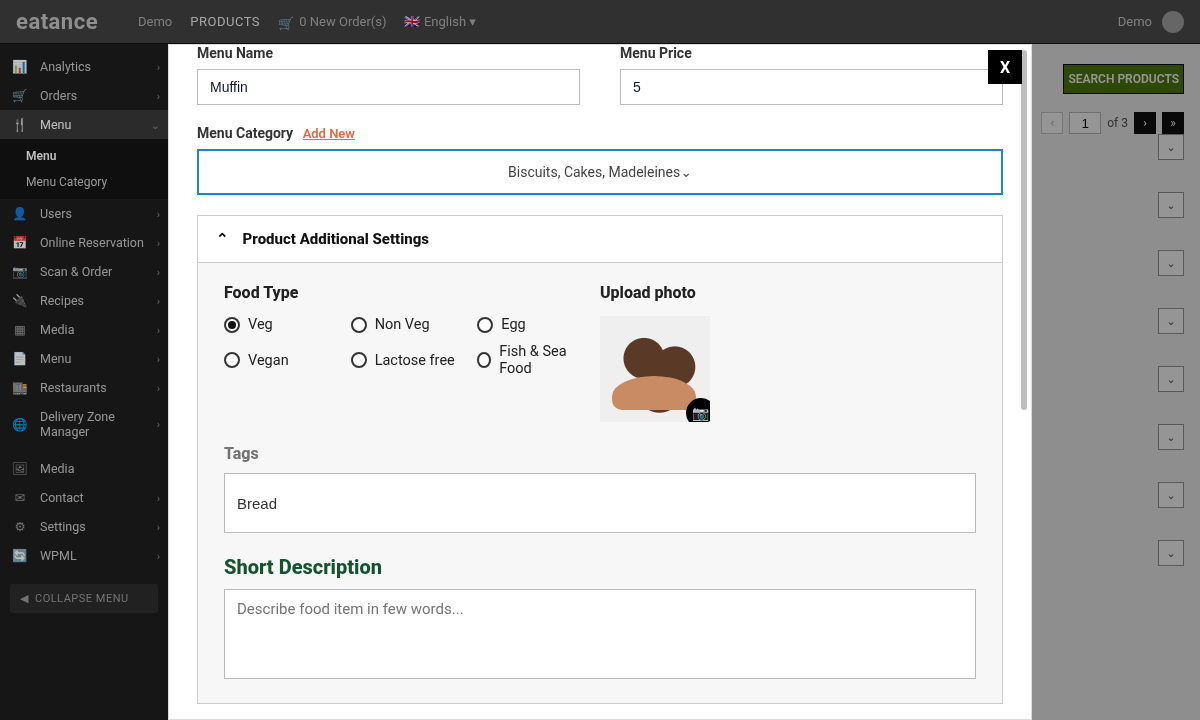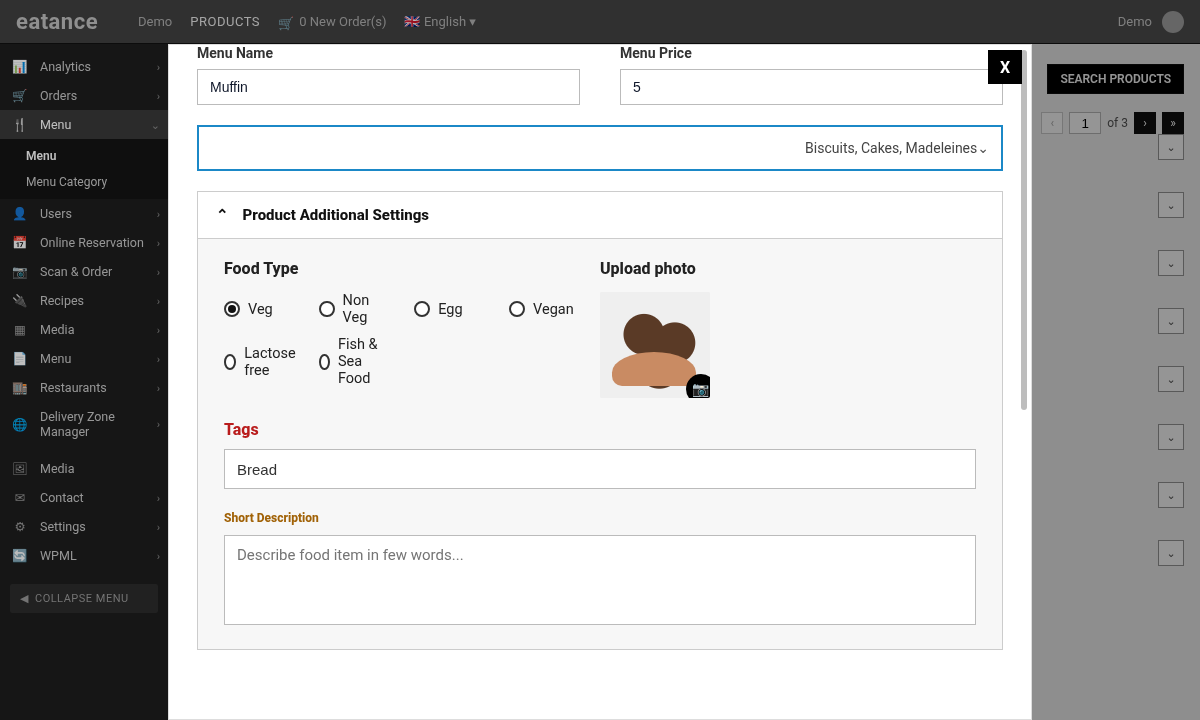--- a/index.html
+++ b/index.html
@@ -21,62 +21,62 @@
   .side-item .chev{position:absolute;right:8px;top:50%;transform:translateY(-50%);color:#888;font-size:11px}
   .side-item.active{background:#3a3a3a;color:#fff}
   .side-item .ico{width:16px;text-align:center;color:#9a9a9a;flex-shrink:0}
   .sub-items{background:#141414;padding:4px 0}
   .sub-item{padding:6px 10px 6px 26px;color:#ccc;font-size:12px;cursor:pointer}
   .sub-item.active{color:#fff;font-weight:600}
   .collapse-btn{margin:14px 10px 0;background:#2c2c2c;color:#9a9a9a;font-size:11px;letter-spacing:.5px;padding:8px 10px;border-radius:2px;cursor:pointer;display:flex;align-items:center;gap:6px}
 
   
   .backdrop{position:absolute;left:168px;right:0;top:44px;bottom:0;background:#f3f3f3;filter:brightness(.78);padding:20px 16px}
-  .search-btn{float:right;background:#000000;color:#fff;font-size:12px;padding:7px 12px;border:1px solid #111;font-weight:600}
+  .search-btn{float:right;background:#4d7c0f;color:#fff;font-size:12px;padding:7px 4px;border:1px solid #111;font-weight:600}
   .pager{float:right;margin-top:18px;clear:both;display:flex;align-items:center;gap:6px;font-size:12px;color:#555}
   .pager .chevbtn{background:#111;color:#fff;width:22px;height:22px;display:inline-flex;align-items:center;justify-content:center;font-size:12px}
   .pager input{width:32px;height:22px;text-align:center;border:1px solid #bbb}
   .dropdown-placeholder{clear:both;margin-top:26px}
   .dd{width:26px;height:26px;border:1px solid #999;margin-left:auto;background:#fff;display:flex;align-items:center;justify-content:center;margin-bottom:32px;color:#555;font-size:11px}
 
   
   .overlay{position:absolute;inset:0;background:rgba(0,0,0,.25);z-index:2}
   .modal{position:absolute;left:168px;top:44px;right:168px;bottom:0;background:#fff;z-index:3;overflow-y:auto;border:1px solid #ddd}
   .modal-scroll{padding:0 0 20px 0}
   .modal h1{text-align:center;font-size:28px;font-weight:800;margin:22px 0 26px;color:#222}
   .close-btn{position:absolute;top:50px;right:178px;width:34px;height:34px;background:#000;color:#fff;font-weight:700;font-size:16px;display:flex;align-items:center;justify-content:center;z-index:5;cursor:pointer}
   .form{padding:0 28px}
   .row{display:flex;gap:40px}
   .field{flex:1;margin-bottom:20px}
   .label{font-size:14px;font-weight:700;color:#333;margin-bottom:8px;display:block}
   .input{width:100%;height:36px;border:1px solid #bbb;padding:0 12px;font-size:14px;color:#0f172a;background:#fff}
   .addnew{color:#e26a3f;font-size:13px;text-decoration:underline;margin-left:6px;font-weight:600}
-  .select{width:100%;height:46px;border:2px solid #1b88c7;padding:0 12px;font-size:14px;color:#444;background:#fff;display:flex;align-items:center;justify-content:flex-end}
+  .select{width:100%;height:46px;border:2px solid #1b88c7;padding:0 12px;font-size:14px;color:#444;background:#fff;display:flex;align-items:center;justify-content:center}
   .select .caret{color:#555}
 
   .panel{border:1px solid #ccc;margin-top:10px}
   .panel-header{display:flex;align-items:center;gap:14px;padding:14px 18px;font-weight:800;font-size:15px;color:#111;border-bottom:1px solid #ccc}
   .panel-body{background:#f7f7f7;padding:20px 26px}
   .pb-row{display:flex;}
   .pb-col{flex:1}
   .pb-col h4{margin:0 0 14px 0;font-size:16px;font-weight:800;color:#222}
-  .radio-grid{display:grid;grid-template-columns:1fr 1fr 1fr 1fr;gap:10px 20px;max-width:360px}
+  .radio-grid{display:grid;grid-template-columns:1fr 1fr 1fr;gap:10px 20px;max-width:360px}
   .radio-item{display:flex;align-items:center;gap:8px;font-size:14.5px;color:#222}
   .radio{width:16px;height:16px;border:2px solid #333;border-radius:50%;display:inline-flex;align-items:center;justify-content:center;background:#fff}
   .radio.checked::after{content:"";width:8px;height:8px;background:#111;border-radius:50%}
   .photo{position:relative;width:110px;height:106px;background:#eee;border-radius:2px;overflow:hidden}
   .photo-shape{position:absolute;inset:0;background:
     radial-gradient(circle at 40% 40%,#5a3a26 0 20px,transparent 21px),
     radial-gradient(circle at 68% 48%,#5a3a26 0 20px,transparent 21px),
     radial-gradient(circle at 54% 70%,#5a3a26 0 22px,transparent 23px),
     linear-gradient(#efefef,#efefef)}
   .photo-cup{position:absolute;left:12px;bottom:12px;width:84px;height:34px;background:#c98b63;border-radius:50% 50% 10px 10px/60% 60% 10px 10px}
   .cam{position:absolute;right:-6px;bottom:-6px;width:30px;height:30px;background:#000;border-radius:50%;display:flex;align-items:center;justify-content:center;color:#fff;font-size:14px}
   .field-full{margin-top:22px}
-  .input2{width:100%;height:40px;border:1px solid #bbb;padding:0 12px;font-size:15px;color:#333;background:#fff}
+  .input2{width:100%;height:60px;border:1px solid #bbb;padding:0 12px;font-size:15px;color:#333;background:#fff}
   textarea.input2{height:90px;padding:10px 12px;color:#888;resize:none;font-family:inherit}
   .scroll-ind{position:absolute;top:50px;right:172px;width:8px;height:640px;background:transparent;z-index:4}
   .scroll-thumb{width:6px;height:360px;background:#bdbdbd;border-radius:3px;margin-left:1px}
 </style>
 </head>
 <body>
 
 <div class="topbar">
   <div class="brand">eatance</div>
   <div class="topnav">
@@ -221,20 +221,24 @@
           <span class="label">Menu Name</span>
           <input class="input" value="Muffin" style="">
         </div>
         <div class="field">
           <span class="label">Menu Price</span>
           <input class="input" value="5" style="">
         </div>
       </div>
 
       <div class="field">
+        <span class="label">
+          <span>Menu Category</span>
+          <a class="addnew">Add New</a>
+        </span>
         <div class="select">
           <span>Biscuits, Cakes, Madeleines</span>
           <span class="caret">⌄</span>
         </div>
       </div>
 
       <div class="panel">
         <div class="panel-header">
           <span>⌃</span>
           <span>Product Additional Settings</span>
@@ -274,25 +278,25 @@
               <h4>Upload photo</h4>
               <div class="photo">
                 <div class="photo-shape"></div>
                 <div class="photo-cup"></div>
                 <div class="cam">📷</div>
               </div>
             </div>
           </div>
 
           <div class="field-full">
-            <h4 style="margin:0 0 10px;font-size:16px;font-weight:800;color:#b91c1c">Tags</h4>
+            <h4 style="margin:0 0 10px;font-size:16px;font-weight:800;color:#737373">Tags</h4>
             <input class="input2" value="Bread" style="">
           </div>
 
           <div class="field-full">
-            <h4 style="margin:0 0 10px;font-size:12px;font-weight:800;color:#a16207">Short Description</h4>
+            <h4 style="margin:0 0 10px;font-size:20px;font-weight:800;color:#14532d">Short Description</h4>
             <textarea class="input2" placeholder="Describe food item in few words..." style=""></textarea>
           </div>
         </div>
       </div>
     </div>
   </div>
 </div>
 
 </body></html>

